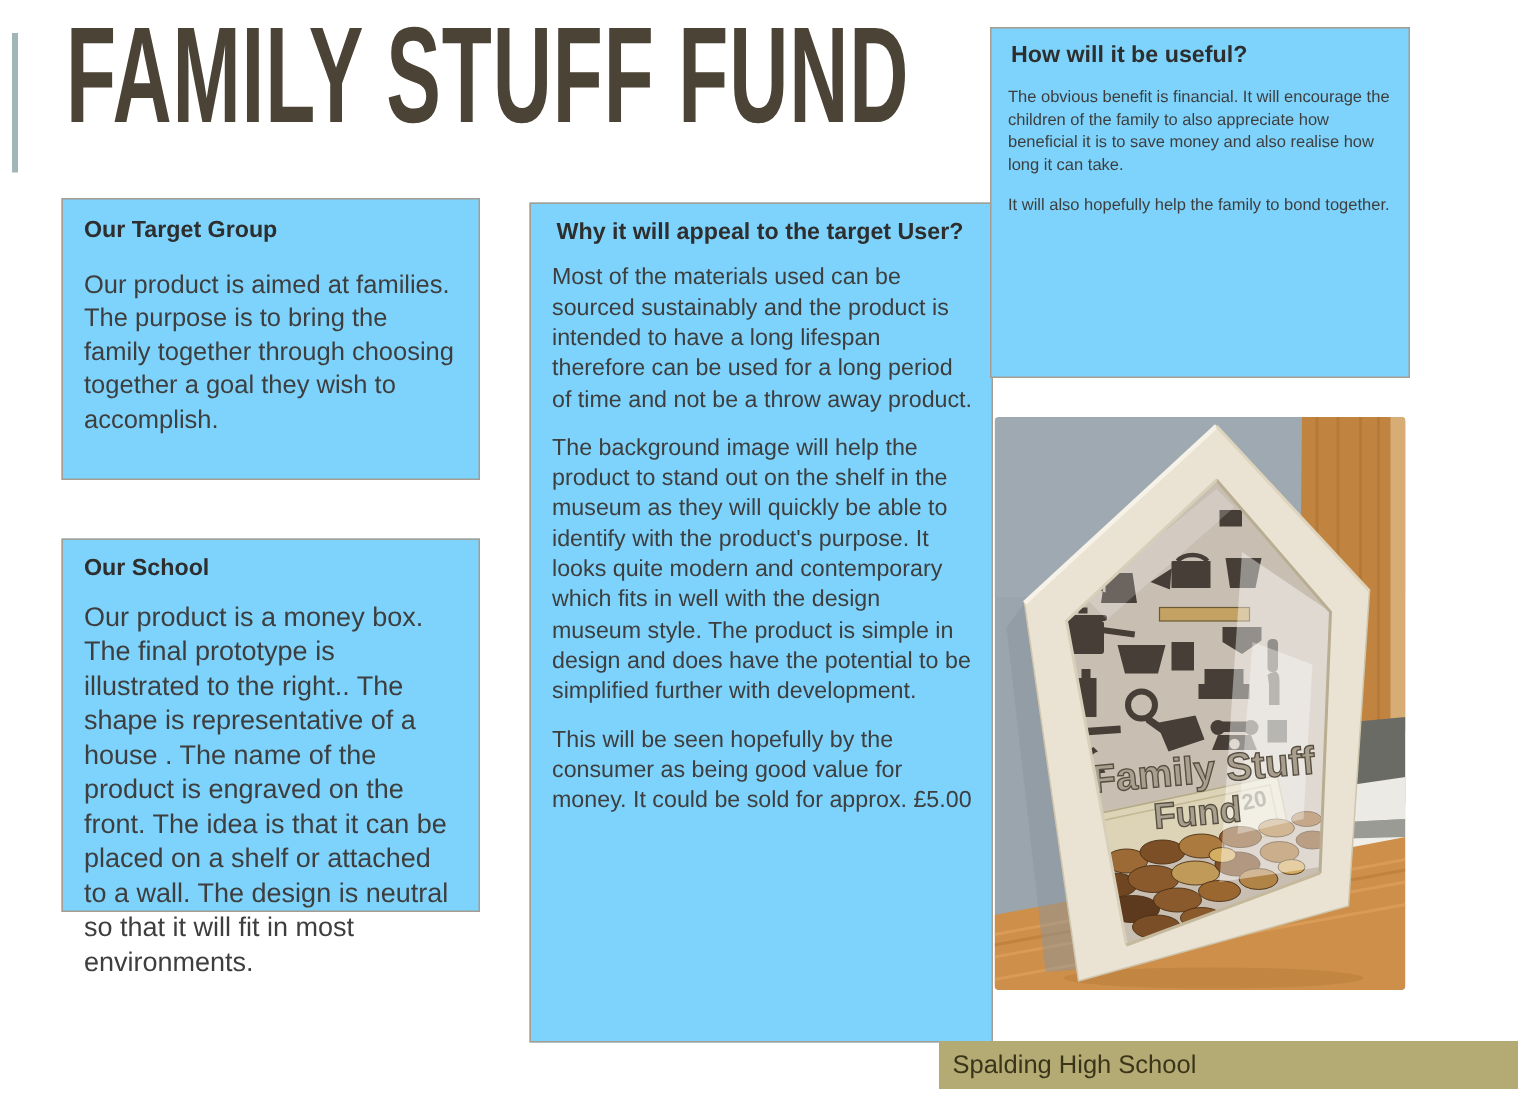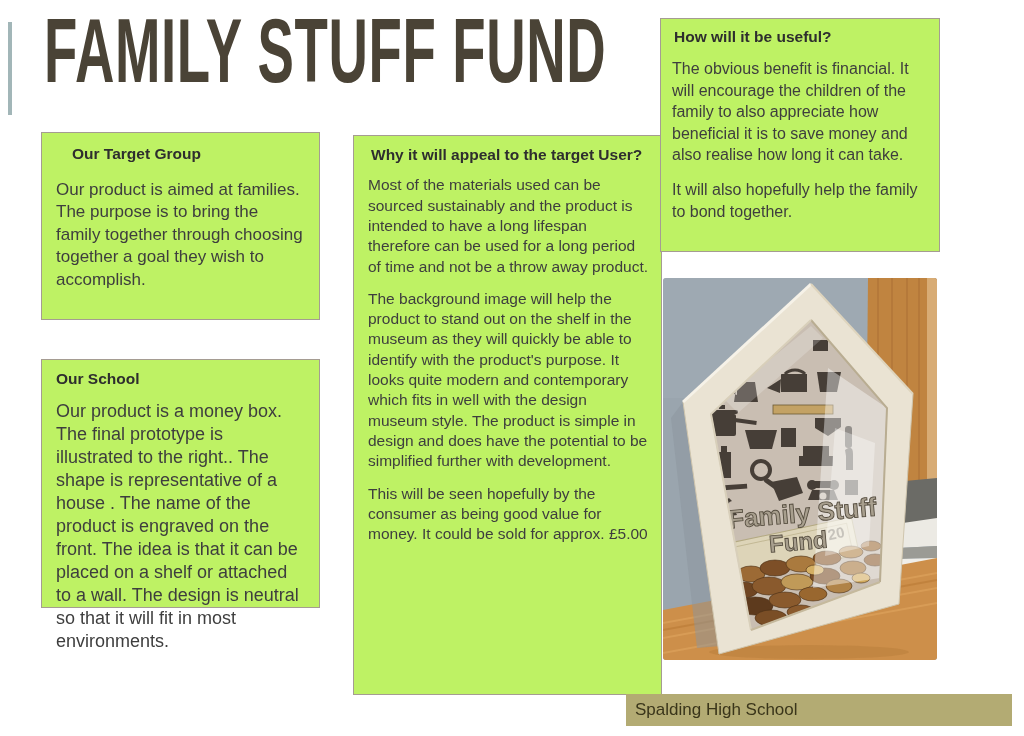--- a/index.html
+++ b/index.html
@@ -14,39 +14,39 @@
     background:#a2b6b8;
   }
   .page-title {
     position:absolute; left:44px; top:5px;
     font-size:91px; font-weight:bold; line-height:1;
     color:#4a4336; white-space:nowrap;
     transform:scaleX(0.60); transform-origin:left top;
     letter-spacing:1px;
   }
   .box {
-    position:absolute; background:#bef264;
+    position:absolute; background:#7dd3fc;
     border:1px solid #a59c92; color:#3e3e3e;
   }
   .box h2 {
     font-size:15.5px; font-weight:bold; color:#2e2e2e;
   }
   .box p { color:#3e3e3e; }
   .box-target { left:41px; top:132px; width:279px; height:188px; padding:12px 14px; }
-  .box-target h2 { margin-bottom:16px;margin-left:16px; }
+  .box-target h2 { margin-bottom:16px; }
   .box-target p { font-size:17px; line-height:1.32; }
   .box-product { left:41px; top:359px; width:279px; height:249px; padding:10px 14px; }
   .box-product h2 { margin-bottom:12px; }
   .box-product p { font-size:18px; line-height:1.28; }
   .box-appeal { left:353px; top:135px; width:309px; height:560px; padding:9px 12px 9px 14px; }
   .box-appeal h2 { padding-left:3px; margin-bottom:11px; line-height:1.25; }
   .box-appeal p { font-size:15.5px; line-height:1.31; margin-bottom:12px; }
   .box-useful { left:660px; top:18px; width:280px; height:234px; padding:9px 12px 9px 11px; }
   .box-useful h2 { padding-left:2px; margin-bottom:12px; }
-  .box-useful p { font-size:16px; line-height:1.35; margin-bottom:13px; }
+  .box-useful p { font-size:11px; line-height:1.35; margin-bottom:13px; }
   .photo {
     position:absolute; left:663px; top:278px; width:274px; height:382px;
     border-radius:3px; overflow:hidden;
   }
   .photo svg { display:block; }
   .school-banner {
     position:absolute; left:626px; top:694px; width:386px; height:32px;
     background:#b3ab73; color:#3a351a;
     font-size:17px; line-height:32px; padding-left:9px;
   }

